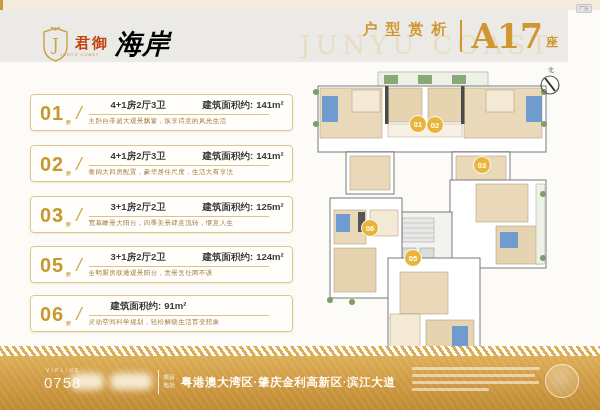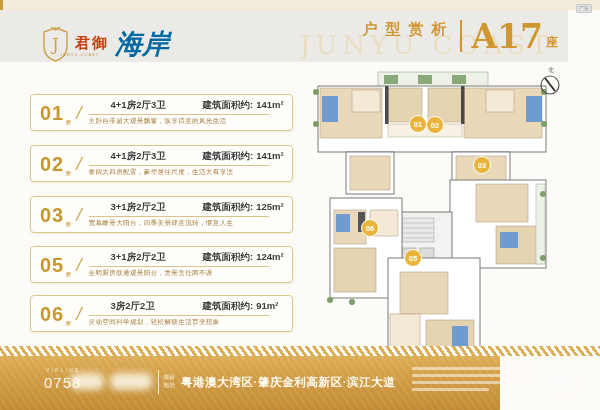--- a/index.html
+++ b/index.html
@@ -8,21 +8,21 @@
 
   
   .top-strip { position:absolute; left:0; top:0; width:600px; height:10px; background:#f3ecdc; }
   .left-sliver { position:absolute; left:0; top:0; width:3px; height:46px; background:#c79a3f; }
 
   
   .header-band { position:absolute; left:0; top:10px; width:568px; height:52px; background:#ebeae7; }
   .logo { position:absolute; left:42px; top:14px; height:44px; display:flex; align-items:flex-start; }
   .crest { width:27px; height:36px; margin-top:2px; }
   .brand-cn { font-size:15px; font-weight:bold; color:#c2410c; margin:10px 0 0 6px; letter-spacing:2px; }
-  .brand-script { font-family:"DejaVu Serif", serif; font-style:italic; font-weight:bold; font-size:27px; color:#0369a1; margin:2px 0 0 6px; }
+  .brand-script { font-family:"DejaVu Serif", serif; font-style:italic; font-weight:bold; font-size:27px; color:#000000; margin:2px 0 0 6px; }
   .brand-en { position:absolute; left:60px; top:42px; font-size:4px; letter-spacing:1px; color:#c2a15c; }
   .watermark { position:absolute; left:300px; top:20px; width:280px; font-family:"DejaVu Serif", serif; font-size:26px; letter-spacing:5px; color:#e9ddc1; white-space:nowrap; overflow:hidden; }
   .title-row { position:absolute; left:340px; top:10px; width:228px; height:52px; display:flex; align-items:flex-start; justify-content:flex-end; padding-right:10px; }
   .section-title { font-size:15px; font-weight:bold; color:#d0962f; letter-spacing:8px; margin-right:4px; }
   .title-divider { width:2px; height:32px; background:#d0962f; margin:0 9px 0 2px; }
   .building-no { font-family:"DejaVu Serif", serif; font-size:33px; font-weight:bold; color:#d0962f; line-height:1; }
   .building-suffix { font-size:12px; font-weight:bold; color:#d0962f; margin:14px 0 0 3px; }
   .ad-badge { position:absolute; left:576px; top:4px; font-size:5px; color:#8d8d8d; background:#e3e3e3; border:1px solid #c8c8c8; border-radius:2px; padding:0 2px; line-height:7px; }
 
   
@@ -37,21 +37,21 @@
   .spec-underline { border-bottom:1px solid #d9c28c; margin:2px 0 2px 0; width:180px; }
   .desc { font-size:6.5px; color:#a3793a; letter-spacing:.4px; white-space:nowrap; }
 
   
   .floorplan { position:absolute; left:300px; top:62px; width:250px; height:288px; }
   .compass { position:absolute; left:536px; top:64px; width:30px; height:36px; }
 
   
   .stripe-band { position:absolute; left:0; top:346px; width:600px; height:10px;
     background:repeating-linear-gradient(55deg,#ffffff 0 3px,#dcae55 3px 6px); }
-  .gold-bar { position:absolute; left:0; top:356px; width:500px; height:54px;
+  .gold-bar { position:absolute; left:0; top:356px; width:600px; height:54px;
     background:linear-gradient(180deg,#dcae56 0%,#cf9b44 45%,#c08b32 100%); }
   .gold-bar::after { content:""; position:absolute; inset:0;
     background:repeating-linear-gradient(55deg,rgba(255,255,255,.08) 0 2px,rgba(0,0,0,0) 2px 6px); }
   .vip-label { position:absolute; left:46px; top:12px; font-size:4.5px; letter-spacing:2.5px; color:#f7ecd4; z-index:2; }
   .phone-code { position:absolute; left:44px; top:18px; font-size:15px; color:#fdf8ee; letter-spacing:1px; z-index:2; }
   .blur-blob { position:absolute; top:17px; height:17px; background:rgba(255,252,244,.8); border-radius:7px; filter:blur(3.5px); z-index:2; }
   .blob1 { left:70px; width:34px; }
   .blob2 { left:110px; width:42px; }
   .footer-divider { position:absolute; left:158px; top:14px; width:1px; height:24px; background:rgba(255,250,238,.85); z-index:2; }
   .addr-tag { position:absolute; left:163px; top:17px; font-size:6px; line-height:1.4; color:#fdf5e2; z-index:2; }
@@ -150,21 +150,20 @@
       <div class="desc">全明厨房联通观景阳台，赏景烹饪两不误</div>
     </div>
   </div>
 
   <div class="card" style="top:295px">
     <div class="num">06</div>
     <div class="num-tag">户型</div>
     <div class="slash">/</div>
     <div class="info">
       <div class="spec-line">
-          <span class="spec">3房2厅2卫</span>
           <span class="area-label">建筑面积约:</span>
           <span>91m²</span>
         </div>
       <div class="spec-underline"></div>
       <div class="desc">灵动空间科学规划，轻松解锁生活百变想象</div>
     </div>
   </div>
 
   <svg class="floorplan" viewBox="0 0 250 288">
 

